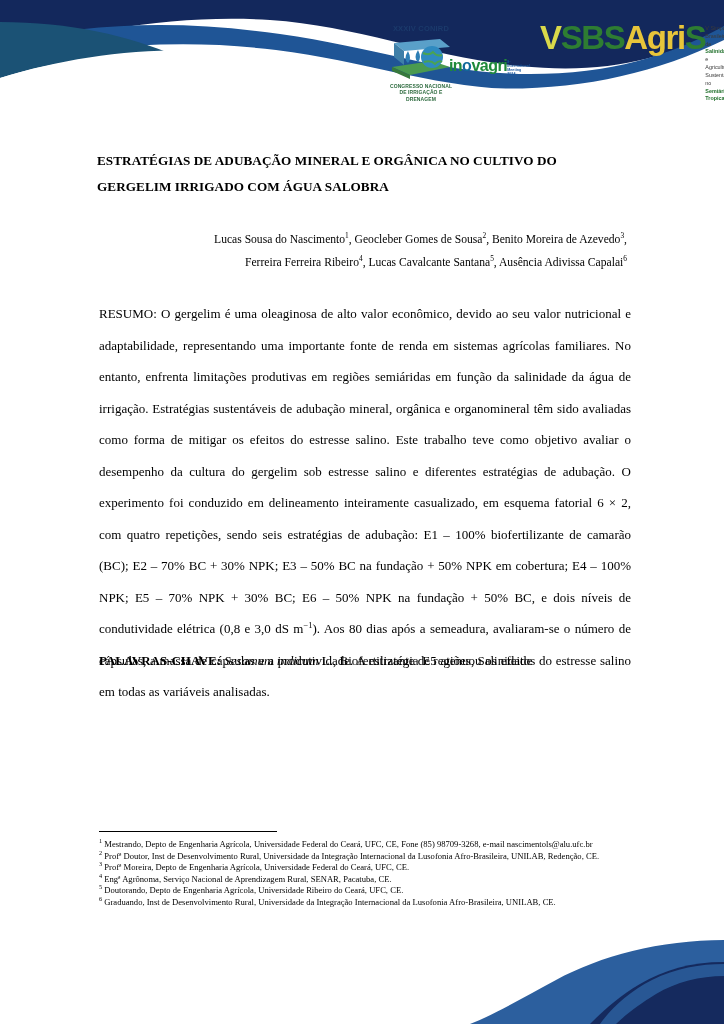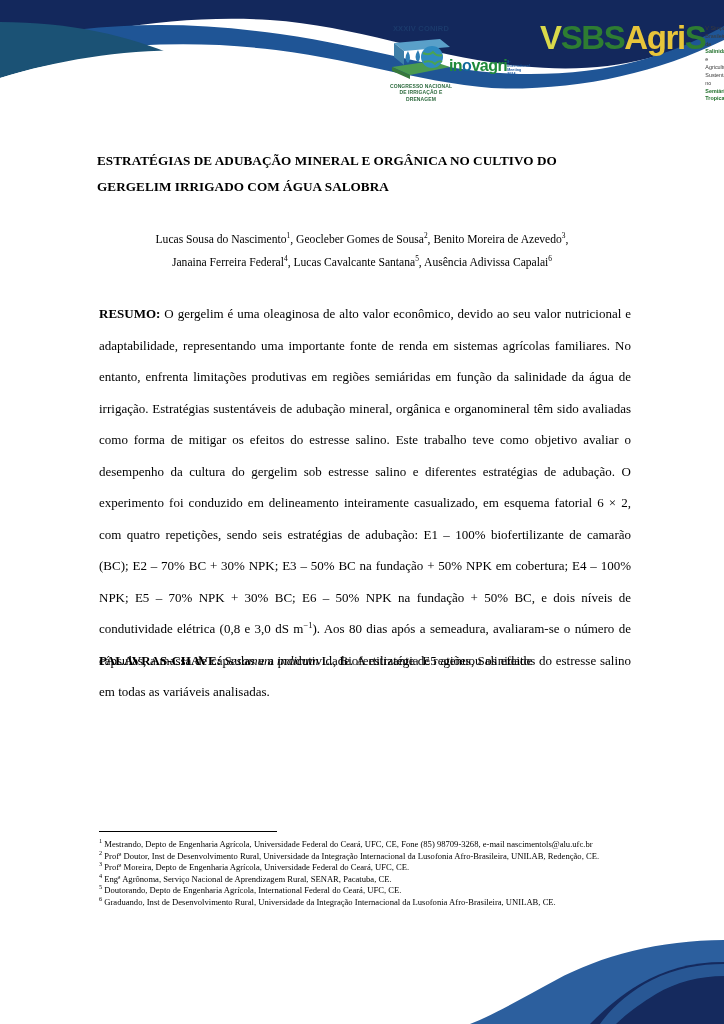--- a/index.html
+++ b/index.html
@@ -140,38 +140,38 @@
     font-size: 13.2px;
     line-height: 2.0;
     letter-spacing: 0.05px;
     color: #000;
   }
   .authors {
     position: absolute;
     left: 97px;
     top: 228px;
     width: 530px;
-    text-align: center;
+    text-align: right;
     font-size: 11.6px;
     line-height: 2.0;
     color: #000;
   }
   .authors sup { font-size: 7.4px; vertical-align: super; line-height: 0; }
 
   .abstract {
     position: absolute;
     left: 99px;
     top: 298px;
     width: 532px;
     text-align: justify;
     font-size: 13px;
     line-height: 31.5px;
     color: #000;
   }
-  .abstract b { font-weight: bold; }
+  .abstract b { font-weight: normal; }
   .abstract sup { font-size: 8.5px; vertical-align: super; line-height: 0; }
 
   .keywords {
     position: absolute;
     left: 99px;
     top: 645px;
     width: 532px;
     font-size: 13px;
     line-height: 31.5px;
     color: #000;
@@ -257,34 +257,34 @@
     </div>
   </div>
 
   <div class="title">
     <span>ESTRATÉGIAS DE ADUBAÇÃO MINERAL E ORGÂNICA NO CULTIVO DO</span><br>
     <span>GERGELIM IRRIGADO COM ÁGUA SALOBRA</span>
   </div>
 
   <div class="authors">
     <div><span>Lucas Sousa do Nascimento</span><sup>1</sup>, <span>Geocleber Gomes de Sousa</span><sup>2</sup>, <span>Benito Moreira de Azevedo</span><sup>3</sup>,</div>
-    <div><span>Janaina Ferreira Federal</span><sup>4</sup>, <span>Lucas Cavalcante Santana</span><sup>5</sup>, <span>Ausência Adivissa Capalai</span><sup>6</sup></div>
+    <div><span>Ferreira Ferreira Ribeiro</span><sup>4</sup>, <span>Lucas Cavalcante Santana</span><sup>5</sup>, <span>Ausência Adivissa Capalai</span><sup>6</sup></div>
   </div>
 
   <div class="abstract"><b>RESUMO:</b><span> O gergelim é uma oleaginosa de alto valor econômico, devido ao seu valor nutricional e adaptabilidade, representando uma importante fonte de renda em sistemas agrícolas familiares. No entanto, enfrenta limitações produtivas em regiões semiáridas em função da salinidade da água de irrigação. Estratégias sustentáveis de adubação mineral, orgânica e organomineral têm sido avaliadas como forma de mitigar os efeitos do estresse salino. Este trabalho teve como objetivo avaliar o desempenho da cultura do gergelim sob estresse salino e diferentes estratégias de adubação. O experimento foi conduzido em delineamento inteiramente casualizado, em esquema fatorial 6 × 2, com quatro repetições, sendo seis estratégias de adubação: E1 – 100% biofertilizante de camarão (BC); E2 – 70% BC + 30% NPK; E3 – 50% BC na fundação + 50% NPK em cobertura; E4 – 100% NPK; E5 – 70% NPK + 30% BC; E6 – 50% NPK na fundação + 50% BC, e dois níveis de condutividade elétrica (0,8 e 3,0 dS m</span><sup>−1</sup><span>). Aos 80 dias após a semeadura, avaliaram-se o número de cápsulas, a massa de cápsulas e a produtividade. A estratégia E5 atenuou os efeitos do estresse salino em todas as variáveis analisadas.</span></div>
 
   <div class="keywords"><b>PALAVRAS-CHAVE:</b> <i>Sesamum indicum</i><span> L., Biofertilizante de regiões, Salinidade</span></div>
 
   <div class="fn-rule"></div>
   <div class="footnotes">
     <p><sup>1</sup> <span>Mestrando, Depto de Engenharia Agrícola, Universidade Federal do Ceará, UFC, CE, Fone (85) 98709-3268, e-mail nascimentols@alu.ufc.br</span></p>
     <p><sup>2</sup> <span>Profª Doutor, Inst de Desenvolvimento Rural, Universidade da Integração Internacional da Lusofonia Afro-Brasileira, UNILAB, Redenção, CE.</span></p>
     <p><sup>3</sup> <span>Profª Moreira, Depto de Engenharia Agrícola, Universidade Federal do Ceará, UFC, CE.</span></p>
     <p><sup>4</sup> <span>Engª Agrônoma, Serviço Nacional de Aprendizagem Rural, SENAR, Pacatuba, CE.</span></p>
-    <p><sup>5</sup> <span>Doutorando, Depto de Engenharia Agrícola, International Federal do Ceará, UFC, CE.</span></p>
+    <p><sup>5</sup> <span>Doutorando, Depto de Engenharia Agrícola, Universidade Ribeiro do Ceará, UFC, CE.</span></p>
     <p><sup>6</sup> <span>Graduando, Inst de Desenvolvimento Rural, Universidade da Integração Internacional da Lusofonia Afro-Brasileira, UNILAB, CE.</span></p>
   </div>
 
   <svg class="wave-bottom" viewBox="0 0 724 120" preserveAspectRatio="none">
     <path fill="#2c5f9e" d="M724,36 C660,36 600,52 556,76 C522,94 496,110 470,120 L724,120 Z"></path>
     <path fill="#152a5e" d="M724,58 C690,58 664,66 640,80 C616,94 600,110 590,120 L724,120 Z"></path>
     <path fill="#2c5f9e" opacity="0.85" d="M600,120 C610,106 628,88 652,76 C676,64 700,60 724,60 L724,72 C700,72 676,78 656,90 C638,101 624,112 616,120 Z"></path>
   </svg>
 
 </div>

